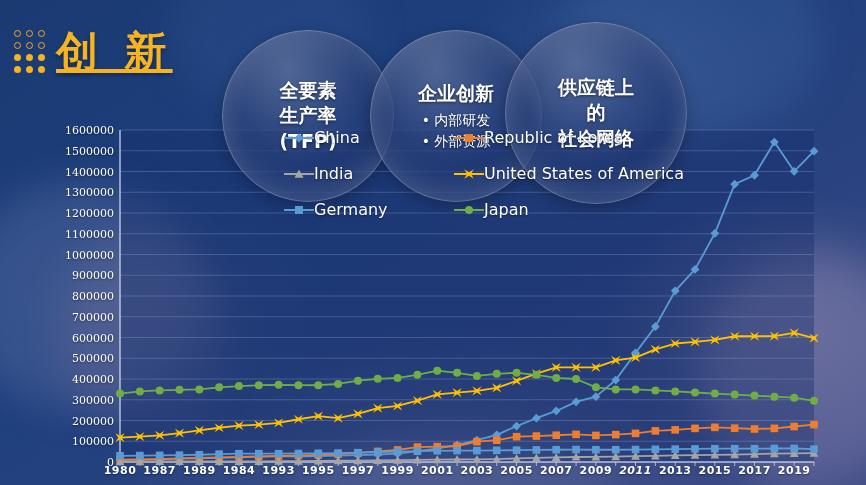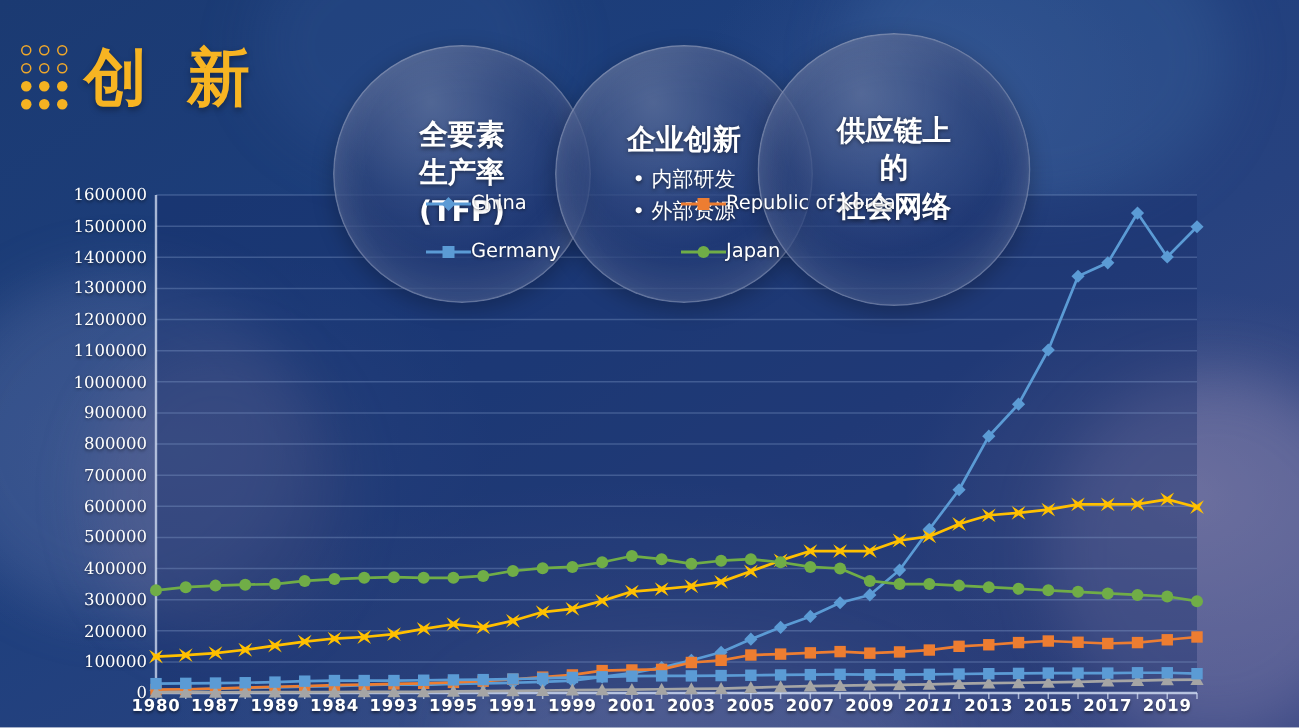--- a/index.html
+++ b/index.html
@@ -33,20 +33,21 @@
   #title-block { position:absolute; left:14px; top:30px; display:flex; align-items:center; gap:10px; z-index:6; }
   #dot-grid { display:grid; grid-template-columns: repeat(3, 8px); grid-auto-rows: 8px; gap:4px; }
   .dot { width:7px; height:7px; border-radius:50%; }
   .dot.hollow { border:1.6px solid #f0a82a; background:transparent; }
   .dot.solid  { background:#f5b221; }
   #title-text {
     font-family:"DejaVu Sans", sans-serif;
     font-size:42px; font-weight:bold; color:#f7b422;
     letter-spacing:6px; line-height:1;
     text-shadow: 0 2px 4px rgba(0,0,0,0.35);
+    text-decoration: underline;
   }
 
   
   .bubble {
     position:absolute; border-radius:50%; z-index:5;
     display:flex; flex-direction:column; align-items:center; justify-content:center;
     color:#ffffff; text-align:center;
     font-family:"DejaVu Sans", sans-serif;
     background:
       radial-gradient(circle at 38% 22%, rgba(255,255,255,0.22), rgba(255,255,255,0.06) 38%, rgba(255,255,255,0.0) 62%),
@@ -66,21 +67,21 @@
   #bubble-tfp     { left:222px; top:30px; width:172px; height:172px; }
   #bubble-firm    { left:370px; top:30px; width:172px; height:172px; }
   #bubble-network { left:505px; top:22px; width:182px; height:182px; }
   .bubble-title { font-size:19px; font-weight:bold; line-height:1.32; white-space:pre-line; }
   .bubble-bullets { margin-top:4px; font-size:14px; line-height:1.45; text-align:left; }
   .bubble-bullets li { list-style:none; }
   .bubble-bullets li::before { content:"• "; }
 
   
   #chart {
-    position:absolute; left:0px; top:118px; width:702px; height:367px; z-index:4;
+    position:absolute; left:16px; top:118px; width:702px; height:367px; z-index:4;
   }
   #plot-bg {
     position:absolute; left:104px; top:12px; width:694px; height:332px;
     background: rgba(22,46,104,0.40);
   }
   #chart-svg { position:absolute; left:0; top:0; }
   .ylabel {
     position:absolute; right:0; width:78px; text-align:right;
     font-family:"DejaVu Serif", serif; font-size:11px; color:#ffffff;
     transform: translateY(-50%);
@@ -91,21 +92,21 @@
   .xlabel {
     position:absolute; transform:translateX(-50%);
     font-family:"DejaVu Sans", sans-serif; font-size:11px; font-weight:bold; color:#ffffff;
     letter-spacing:0.5px; text-shadow:0 1px 2px rgba(0,0,0,0.5);
   }
 
   
   #legend {
     position:absolute; left:284px; top:128px; width:316px; z-index:7;
     display:grid; grid-template-columns: 170px 170px; row-gap:17px;
-    font-family:"DejaVu Sans", sans-serif; font-size:13px; color:#ffffff;
+    font-family:"DejaVu Sans", sans-serif; font-size:16px; color:#ffffff;
   }
   .legend-item { display:flex; align-items:center; gap:0px; white-space:nowrap; }
   .legend-mark { position:relative; width:30px; height:12px; flex:0 0 30px; }
   .legend-line { position:absolute; top:5px; left:0; width:30px; height:2px; }
   .legend-sym  { position:absolute; top:50%; left:50%; transform:translate(-50%,-50%); }
   .legend-label { text-shadow:0 1px 2px rgba(0,0,0,0.5); }
 </style>
 </head>
 <body>
 
@@ -540,21 +541,21 @@
         <div class="ylabel" style="top: 323.25px;">100000</div>
         <div class="ylabel" style="top: 344px;">0</div>
       </div>
     <div id="xlabels">
         <div class="xlabel" style="left: 104px;">1980</div>
         <div class="xlabel" style="left: 143.657px;">1987</div>
         <div class="xlabel" style="left: 183.314px;">1989</div>
         <div class="xlabel" style="left: 222.971px;">1984</div>
         <div class="xlabel" style="left: 262.629px;">1993</div>
         <div class="xlabel" style="left: 302.286px;">1995</div>
-        <div class="xlabel" style="left: 341.943px;">1991</div>
+        <div class="xlabel" style="left: 341.943px;">1997</div>
         <div class="xlabel" style="left: 381.6px;">1999</div>
         <div class="xlabel" style="left: 421.257px;">2001</div>
         <div class="xlabel" style="left: 460.914px;">2003</div>
         <div class="xlabel" style="left: 500.571px;">2005</div>
         <div class="xlabel" style="left: 540.229px;">2007</div>
         <div class="xlabel" style="left: 579.886px;">2009</div>
         <div class="xlabel" style="left: 619.543px; font-style: italic;">2011</div>
         <div class="xlabel" style="left: 659.2px;">2013</div>
         <div class="xlabel" style="left: 698.857px;">2015</div>
         <div class="xlabel" style="left: 738.514px;">2017</div>
@@ -576,20 +577,38 @@
         <span class="legend-mark">
           <span class="legend-line" style="background: rgb(237, 125, 49);"></span>
           <svg class="legend-sym" width="13" height="13">
             <rect x="2.5" y="2.5" width="8" height="8" fill="#ed7d31"></rect>
           </svg>
         </span>
         <span class="legend-label">Republic of Korea</span>
       </div>
       <div class="legend-item">
         <span class="legend-mark">
+          <span class="legend-line" style="background: rgb(165, 165, 165);"></span>
+          <svg class="legend-sym" width="13" height="13">
+            <polygon points="6.5,1.9000000000000004 11.1,10.3 1.9000000000000004,10.3" fill="#a5a5a5"></polygon>
+          </svg>
+        </span>
+        <span class="legend-label">India</span>
+      </div>
+      <div class="legend-item">
+        <span class="legend-mark">
+          <span class="legend-line" style="background: rgb(255, 192, 0);"></span>
+          <svg class="legend-sym" width="13" height="13">
+            <path d="M1.7000000000000002,1.7000000000000002 L6.5,4.8 L11.3,1.7000000000000002 L8.4,6.5 L11.3,11.3 L6.5,8.2 L1.7000000000000002,11.3 L4.6,6.5 Z" fill="#ffc000"></path>
+          </svg>
+        </span>
+        <span class="legend-label">United States of America</span>
+      </div>
+      <div class="legend-item">
+        <span class="legend-mark">
           <span class="legend-line" style="background: rgb(91, 155, 213);"></span>
           <svg class="legend-sym" width="13" height="13">
             <rect x="2.5" y="2.5" width="8" height="8" fill="#5b9bd5"></rect>
           </svg>
         </span>
         <span class="legend-label">Germany</span>
       </div>
       <div class="legend-item">
         <span class="legend-mark">
           <span class="legend-line" style="background: rgb(112, 173, 71);"></span>

